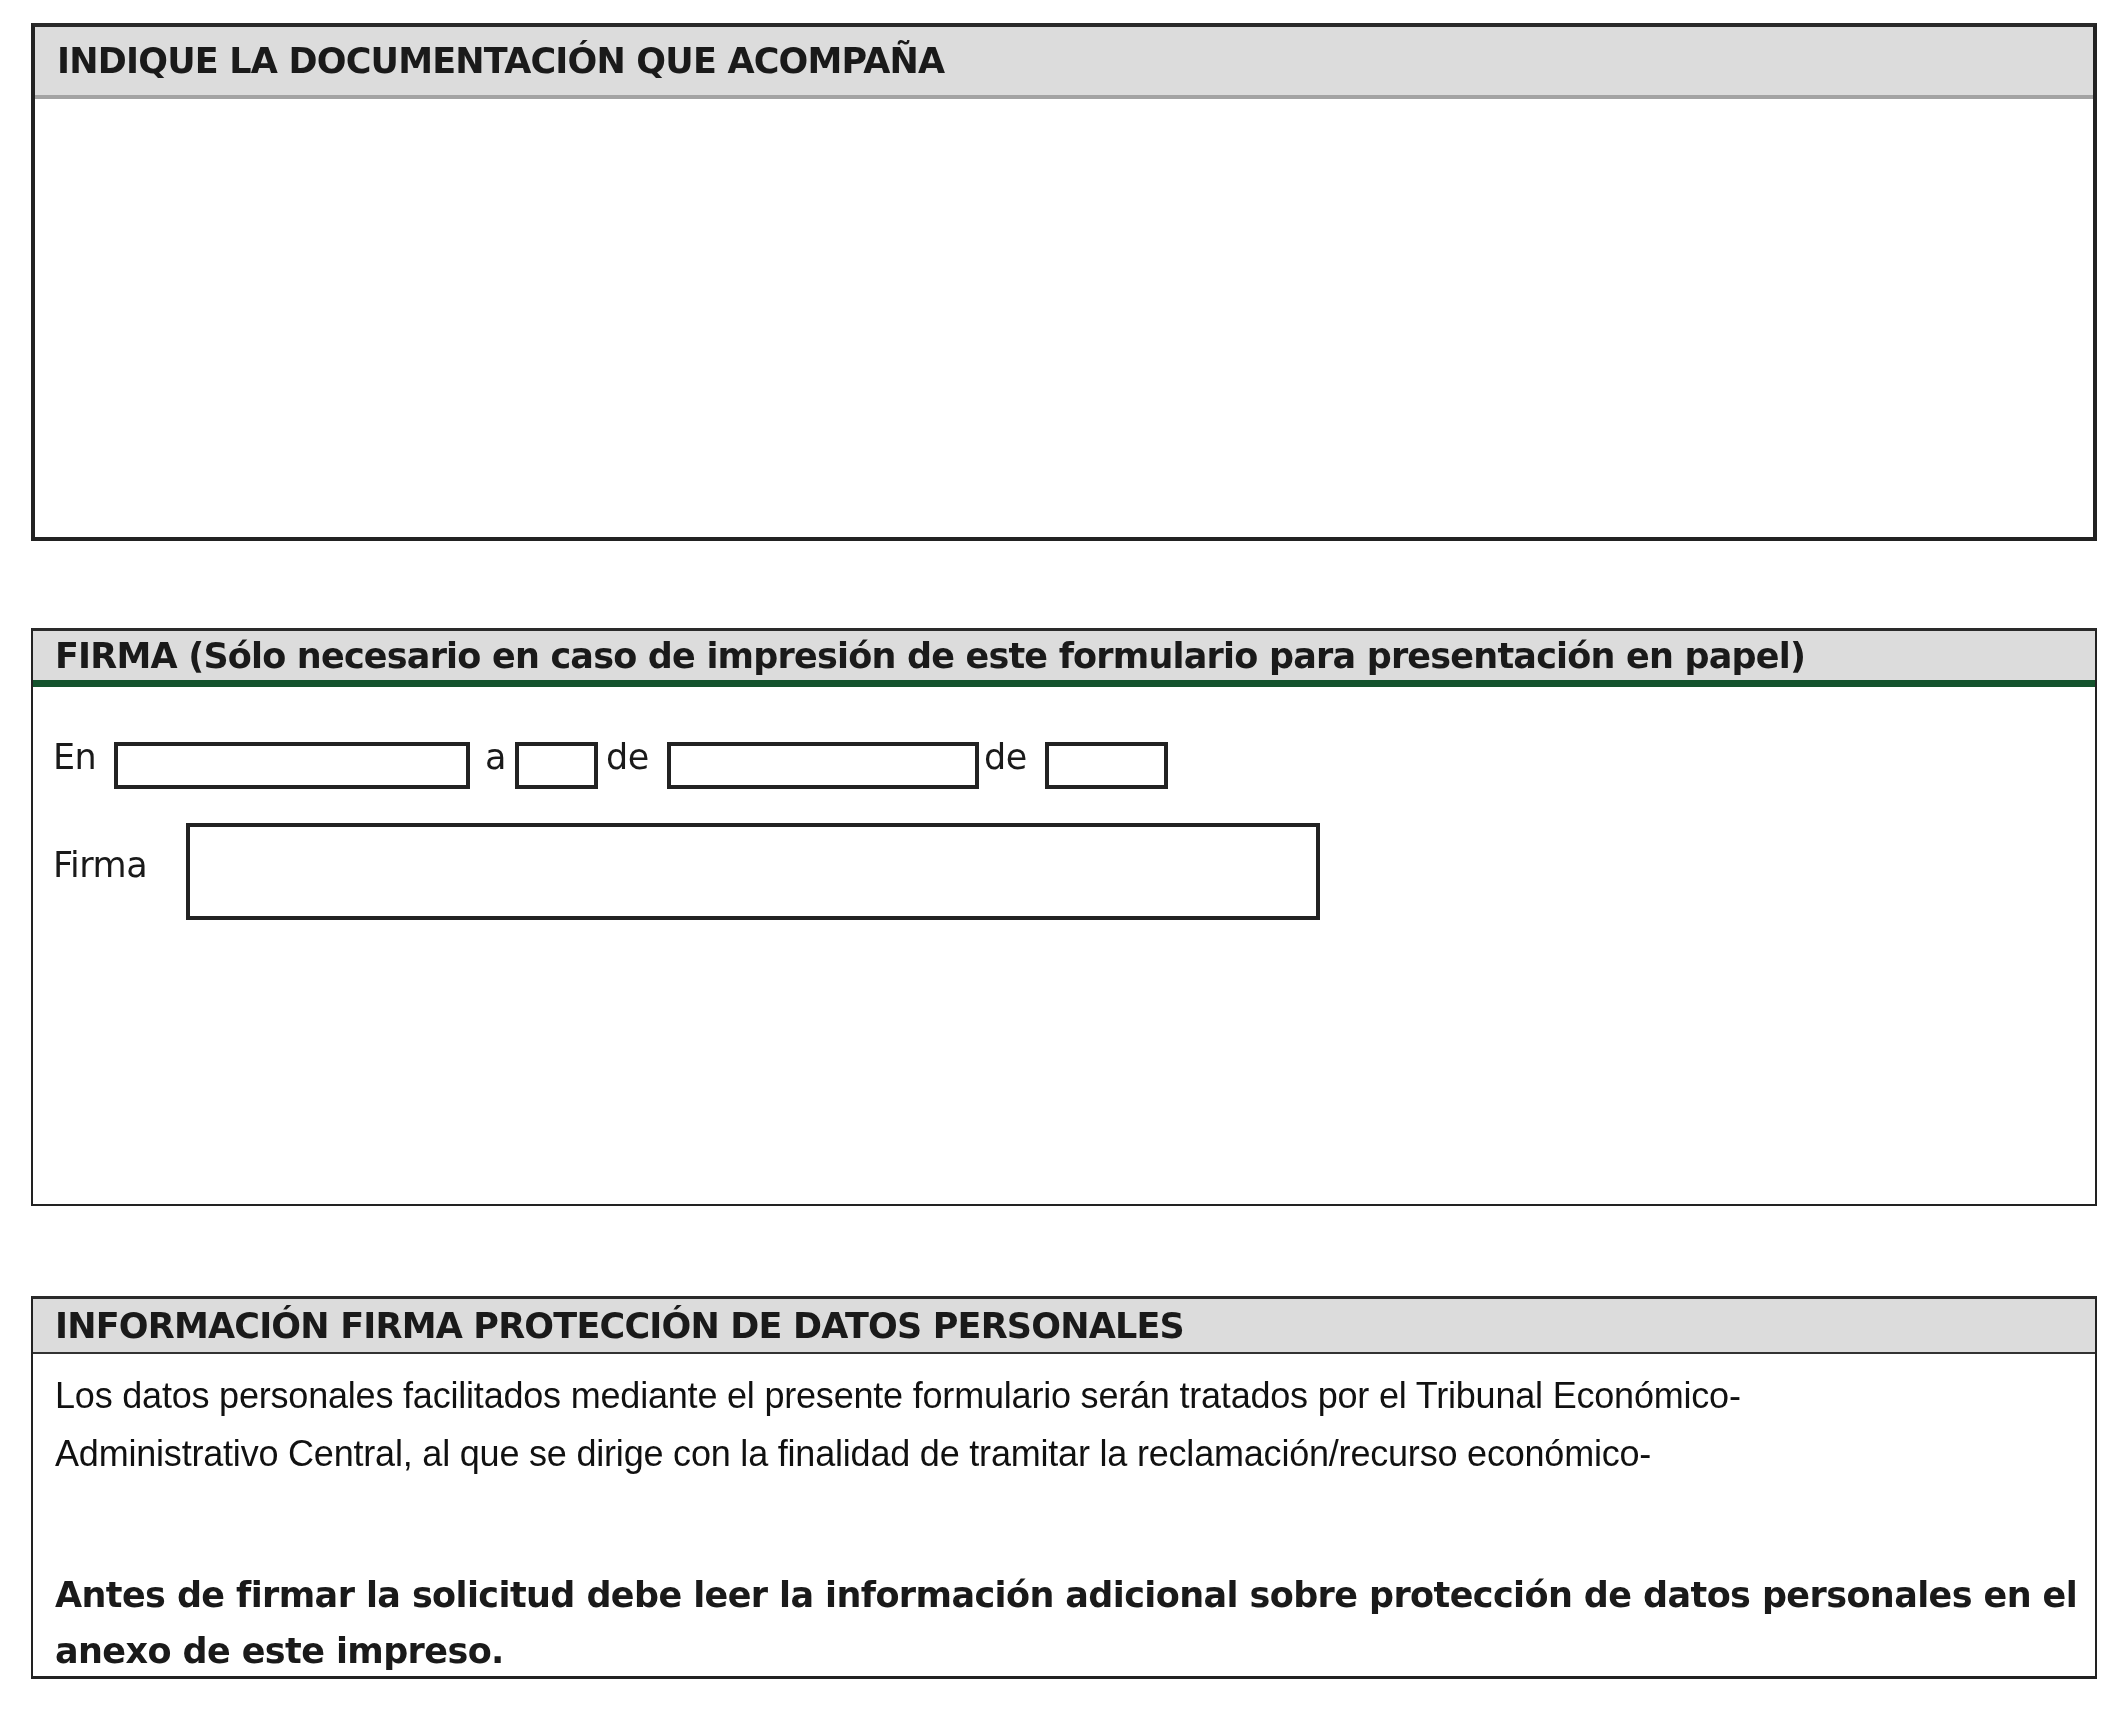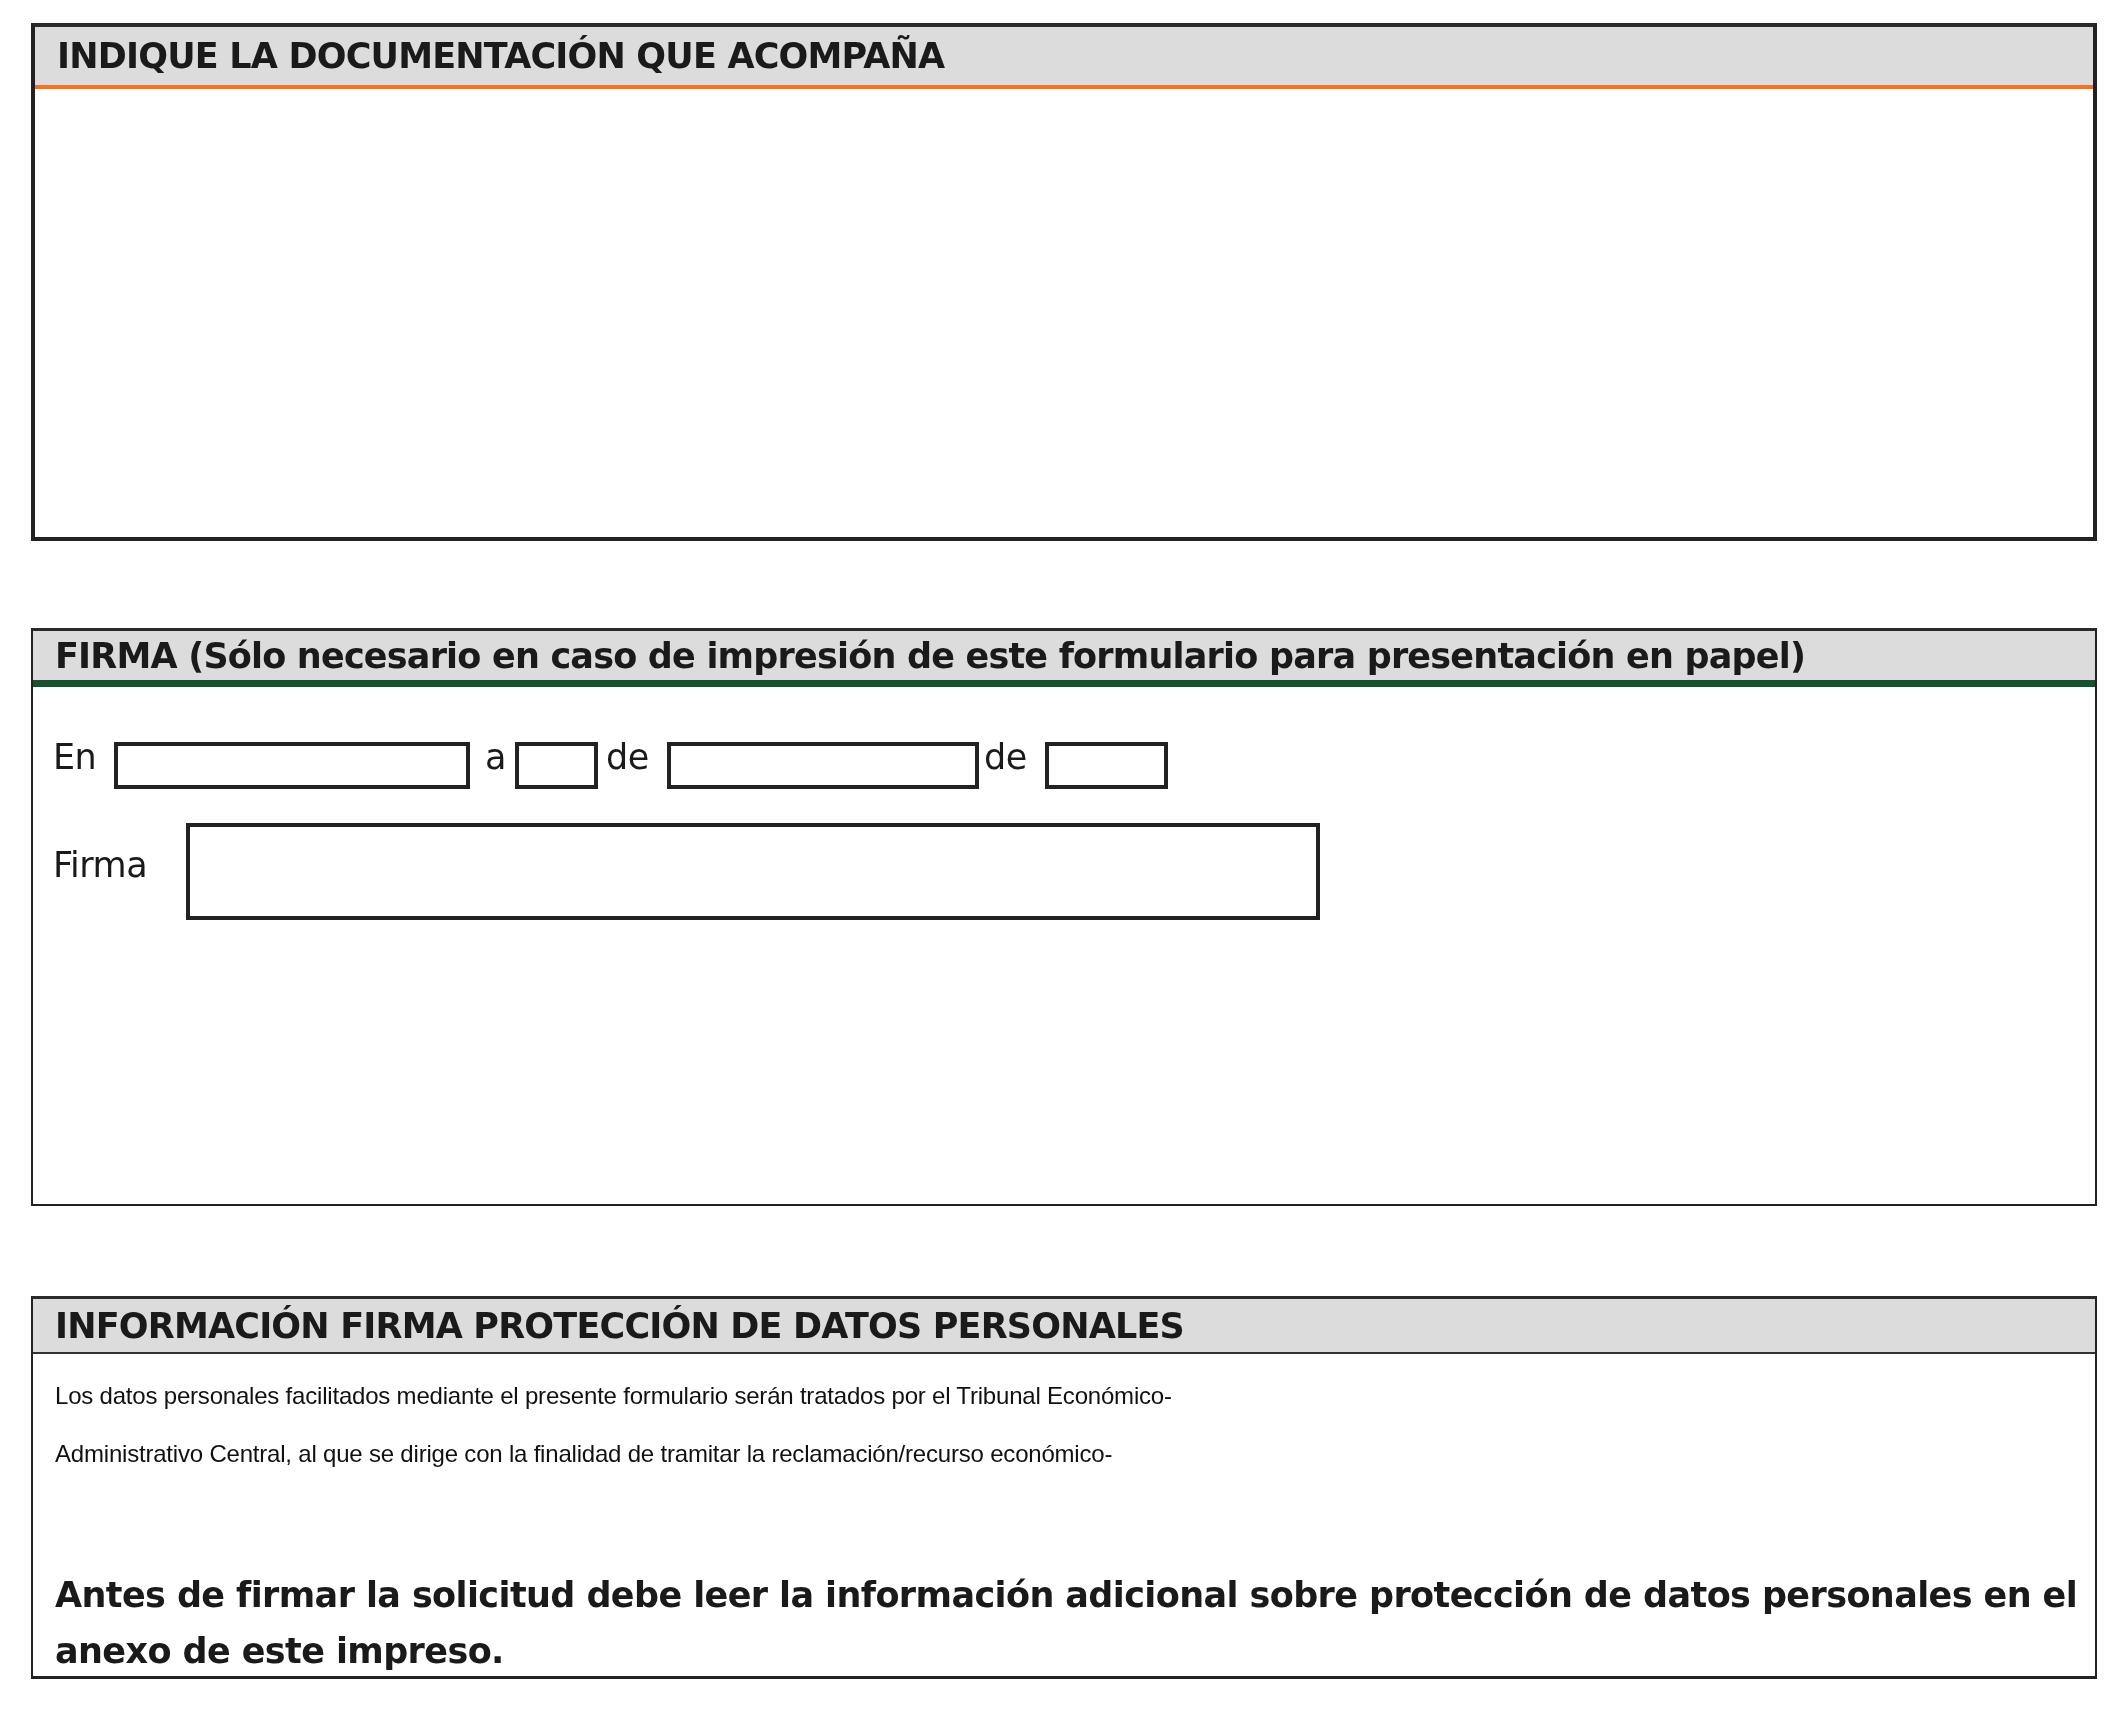--- a/index.html
+++ b/index.html
@@ -35,22 +35,22 @@
       white-space: nowrap;
     }
     
     #sec-docs {
       top: 23px;
       height: 518px;
       border: 4px solid #222;
       border-top: 4px solid #2a2a2a;
     }
     #sec-docs .section-header {
-      height: 62px;
-      border-bottom: 4px solid #f97316;
+      height: 72px;
+      border-bottom: 4px solid #a3a3a3;
     }
     #sec-docs .doc-area {
       width: 100%;
       height: calc(100% - 57px);
       border: none;
       outline: none;
       resize: none;
       background: transparent;
       box-sizing: border-box;
       font-family: "Liberation Sans", sans-serif;
@@ -95,21 +95,21 @@
     #sec-info .section-header {
       height: 55px;
       border-bottom: 2px solid #333;
     }
     .info-text {
       position: absolute;
       left: 22px;
       top: 68px;
       width: 2000px;
       font-family: "Liberation Sans", sans-serif;
-      font-size: 24px;
+      font-size: 36px;
       line-height: 58px;
       letter-spacing: -0.2px;
       color: #111;
     }
     .info-text .line {
       display: block;
       white-space: nowrap;
     }
     .info-bold {
       position: absolute;

